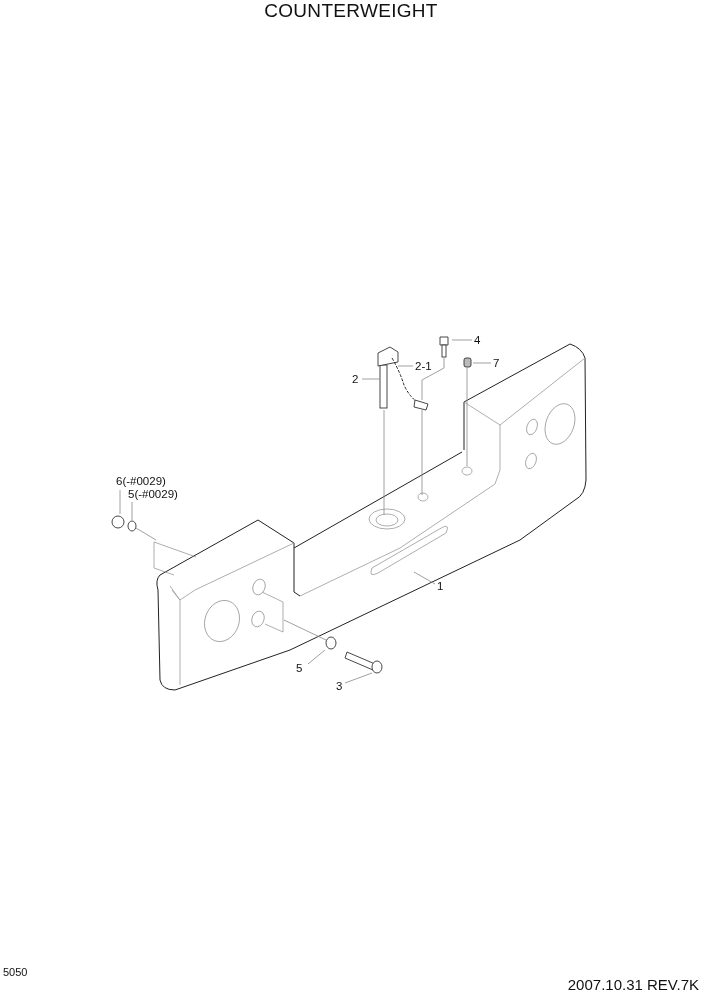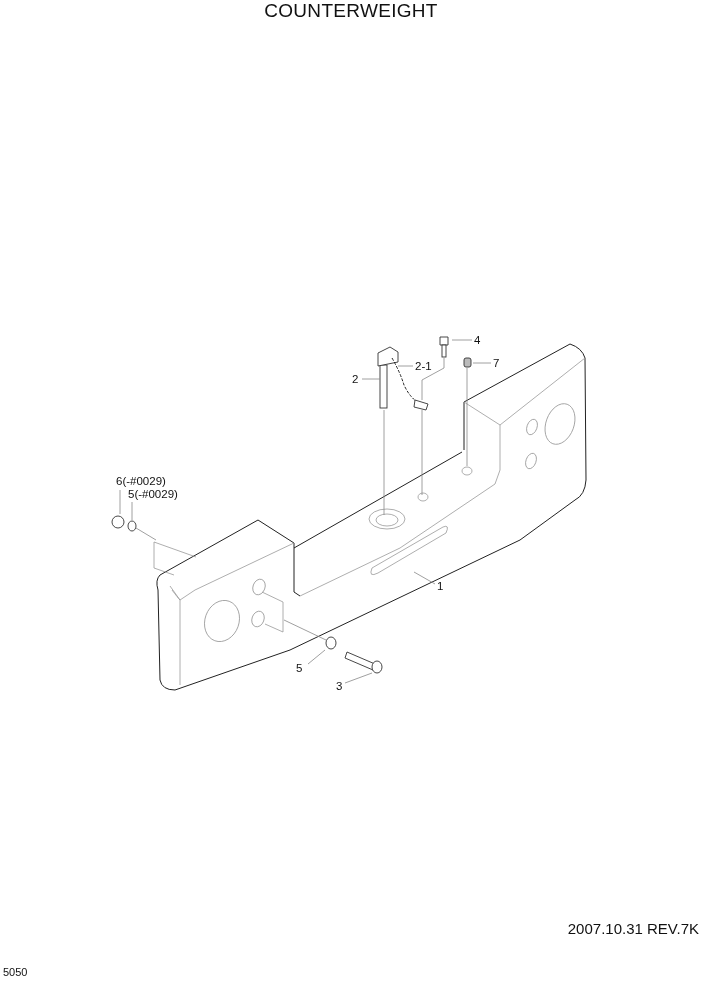--- a/index.html
+++ b/index.html
@@ -1,21 +1,21 @@
 <!DOCTYPE html>
 <html><head>
 <meta charset="utf-8">
 <style>
   html, body { margin:0; padding:0; background:#ffffff; }
   body { width:702px; height:992px; position:relative; overflow:hidden;
          font-family:"Liberation Sans", sans-serif; color:#111; }
   .title { position:absolute; top:0; left:0; width:702px; text-align:center;
            font-size:19px; letter-spacing:0.3px; line-height:22px; }
   .footer-left { position:absolute; left:3px; top:966px; font-size:11px; }
-  .footer-right { position:absolute; right:3px; top:920px; font-size:15px; }
+  .footer-right { position:absolute; right:3px; top:976px; font-size:15px; }
   svg.drawing { position:absolute; left:0; top:0; }
   .lbl { font-family:"Liberation Sans", sans-serif; font-size:11.5px; fill:#111; }
   .edge { fill:none; stroke:#222; stroke-width:1; }
   .thin { fill:none; stroke:#999; stroke-width:0.8; }
   .lead { fill:none; stroke:#888; stroke-width:0.8; }
   .part { fill:#fff; stroke:#333; stroke-width:0.9; }
 </style>
 </head>
 <body>
 

